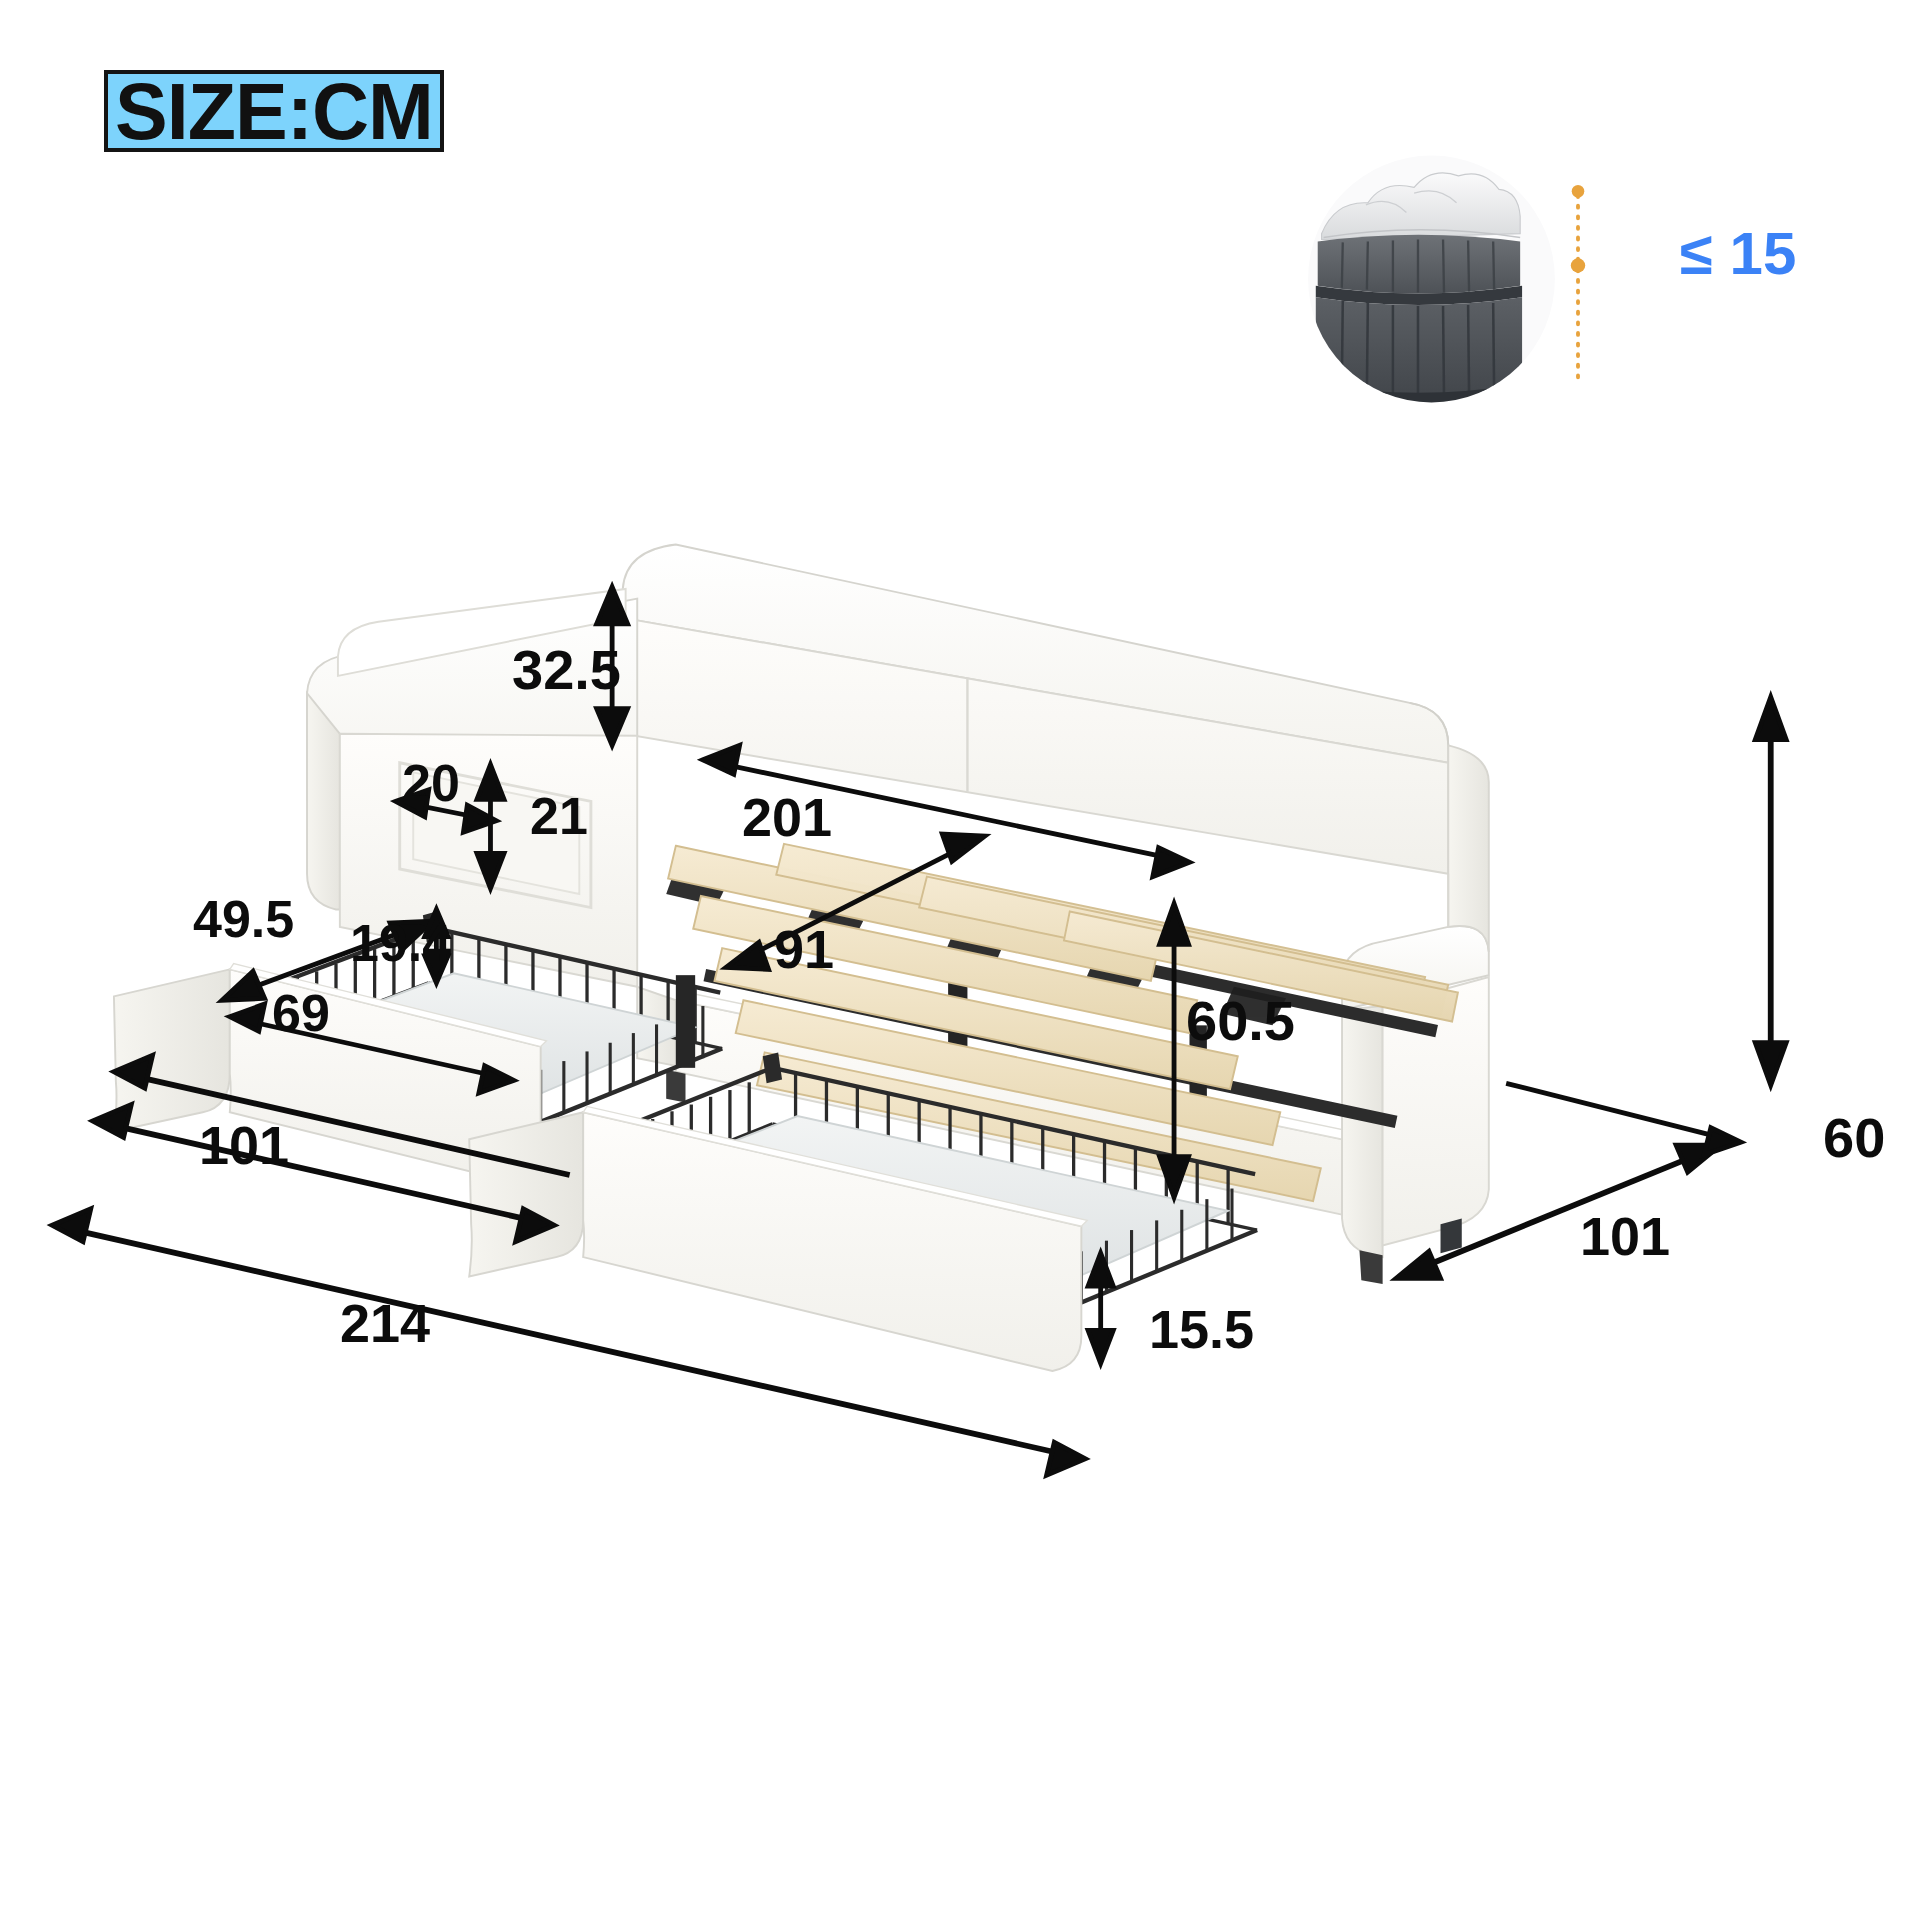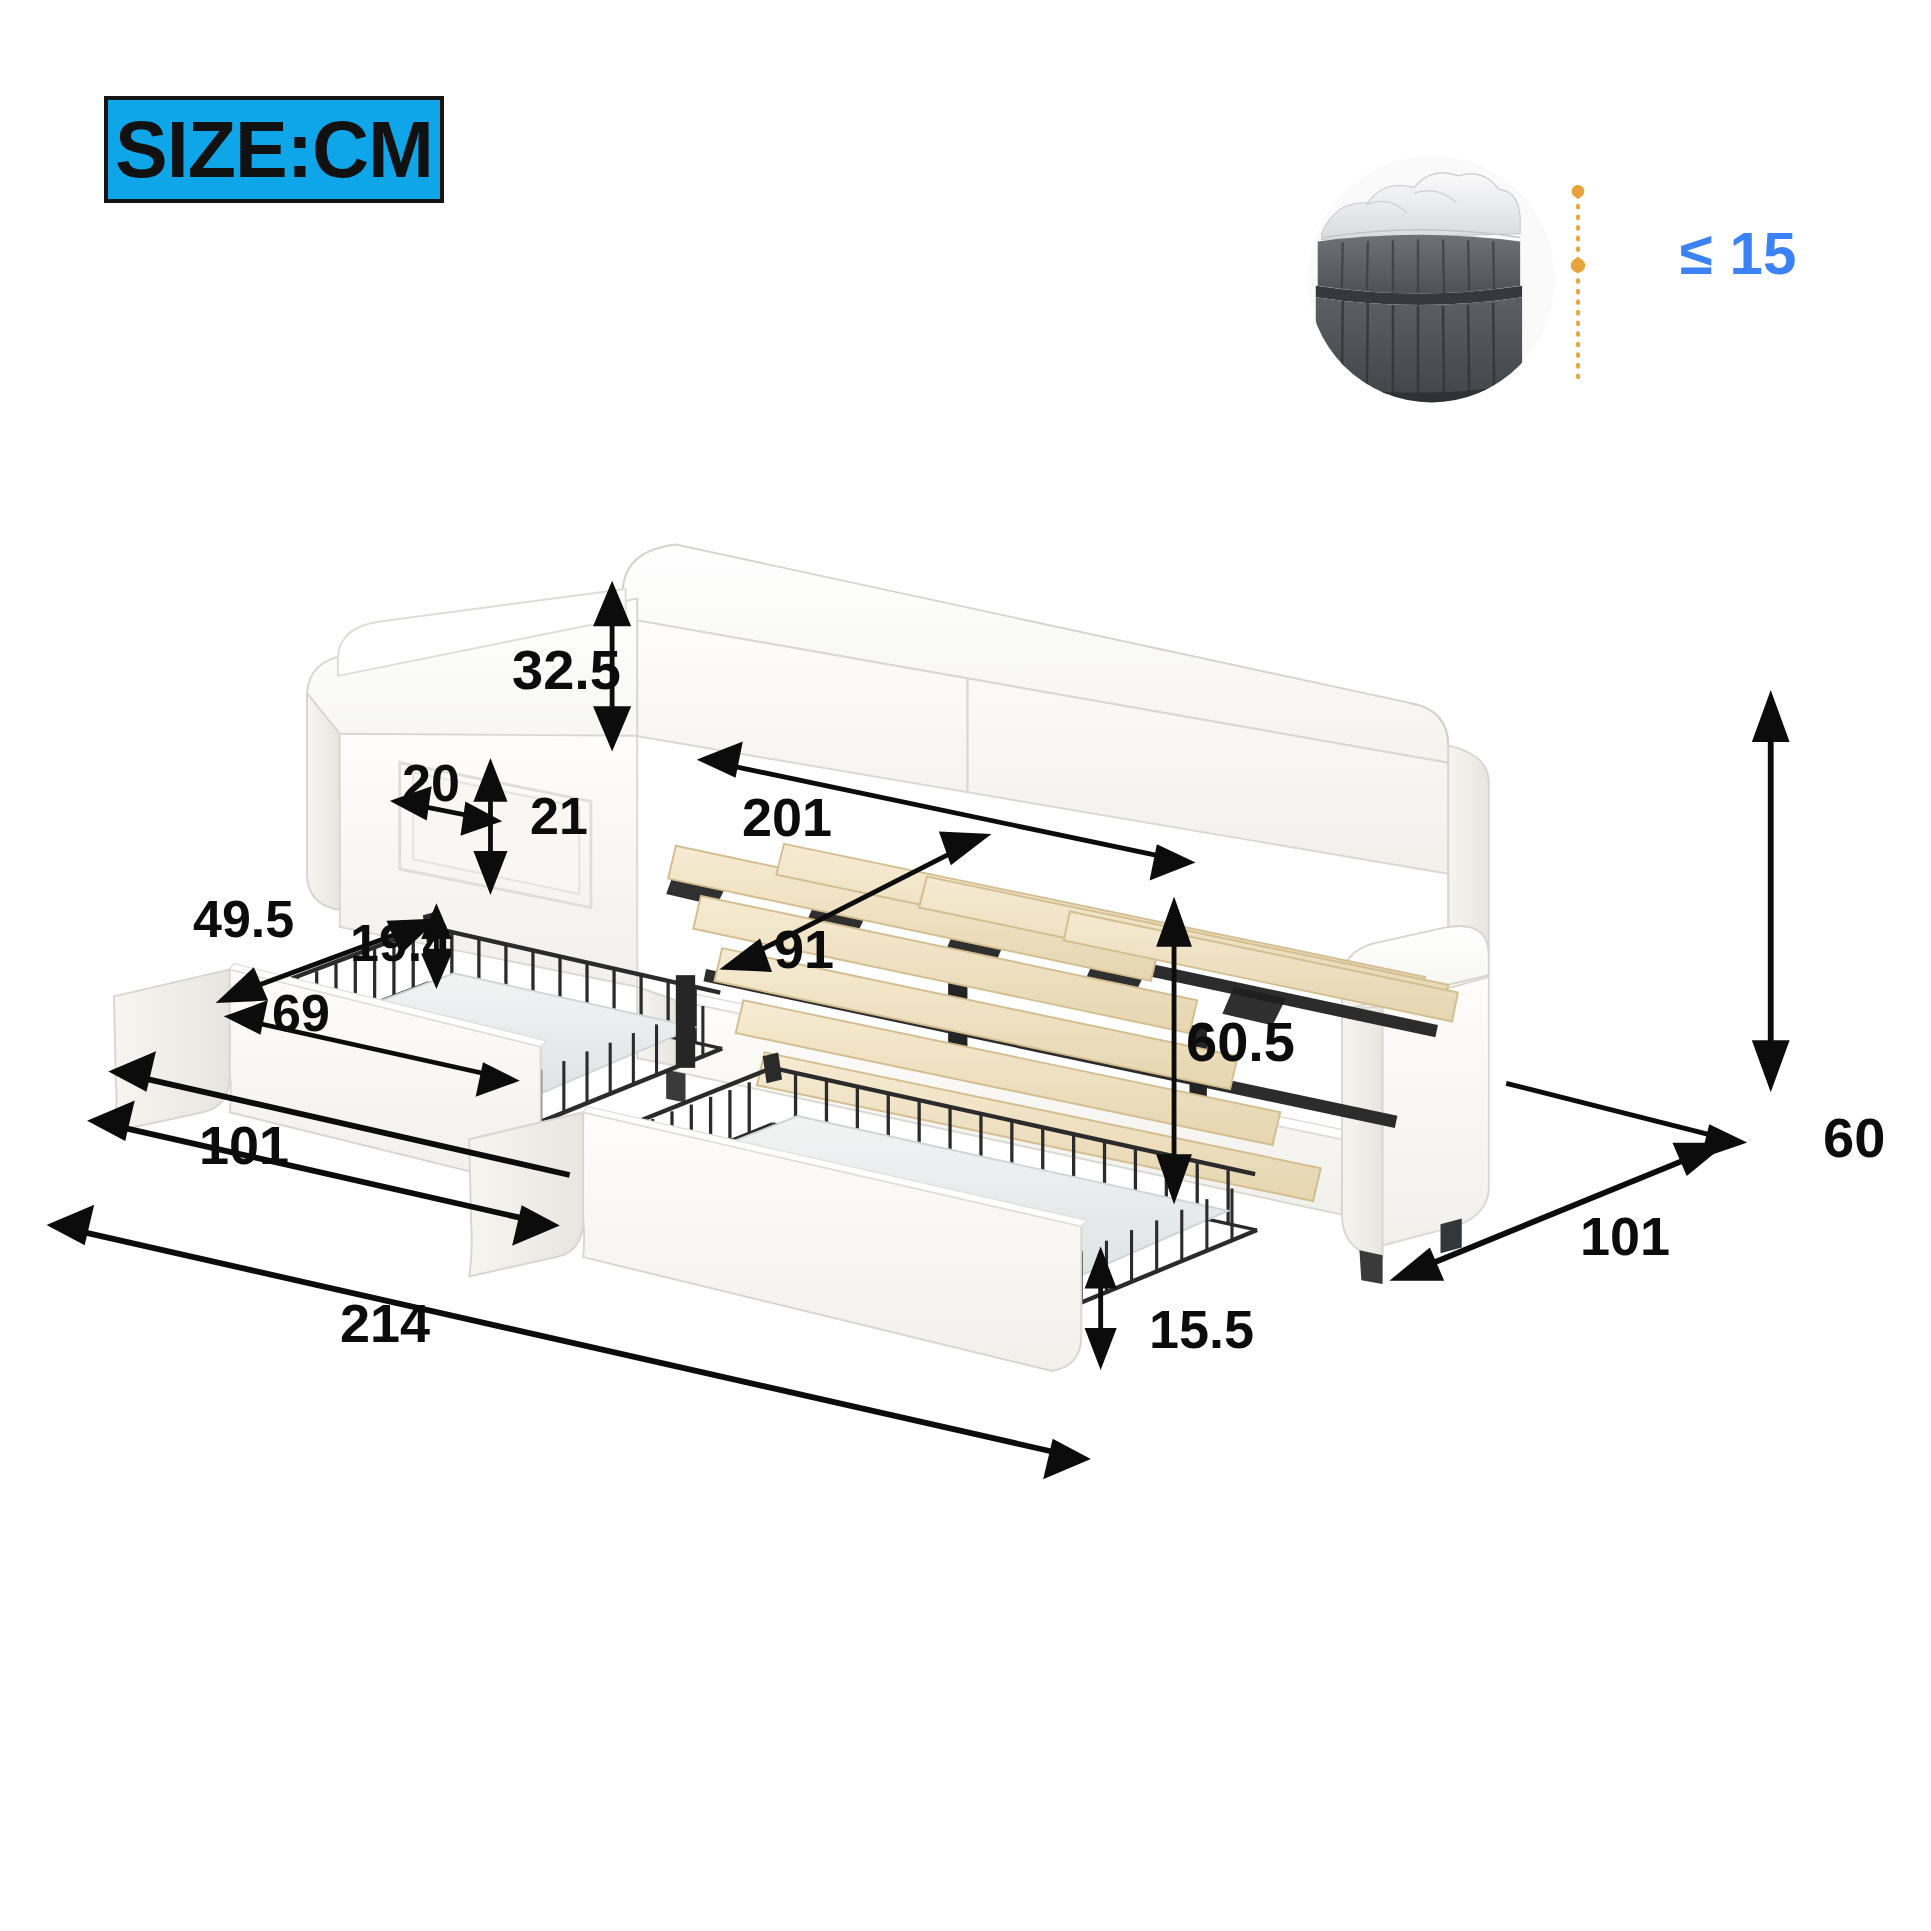--- a/index.html
+++ b/index.html
@@ -16,25 +16,25 @@
   }
   #stage {
     position: absolute;
     left: 0; top: 0;
     width: 1931px;
     height: 1931px;
   }
   .size-badge {
     position: absolute;
     left: 104px;
-    top: 96px;
+    top: 70px;
     width: 340px;
-    height: 107px;
+    height: 82px;
     border: 4.8px solid #141414;
-    background: #0ea5e9;
+    background: #7dd3fc;
     box-sizing: border-box;
     display: flex;
     align-items: center;
     justify-content: center;
   }
   .size-badge-text {
     font-family: "Liberation Sans", sans-serif;
     font-size: 79px;
     font-weight: 700;
     letter-spacing: -1px;
@@ -455,17 +455,17 @@
   <div class="dim-label" style="left:500px;  top:790px;  font-size:52px;margin-left:30px;">21</div>
   <div class="dim-label" style="left:742px;  top:790px;  font-size:54px;">201</div>
   <div class="dim-label" style="left:774px;  top:922px;  font-size:54px;">91</div>
   <div class="dim-label" style="left:193px;  top:893px;  font-size:52px;">49.5</div>
   <div class="dim-label" style="left:350px;  top:917px;  font-size:52px;">19.4</div>
   <div class="dim-label" style="left:272px;  top:987px; font-size:52px;">69</div>
   <div class="dim-label" style="left:199px;  top:1118px; font-size:54px;">101</div>
   <div class="dim-label" style="left:340px;  top:1296px; font-size:54px;">214</div>
   <div class="dim-label" style="left:1149px; top:1302px; font-size:54px;">15.5</div>
   <div class="dim-label" style="left:1823px; top:1110px; font-size:56px;">60</div>
-  <div class="dim-label" style="left:1186px; top:993px; font-size:56px;margin-top:21px;">60.5</div>
+  <div class="dim-label" style="left:1186px; top:993px; font-size:56px;">60.5</div>
   <div class="dim-label" style="left:1580px; top:1209px; font-size:54px;">101</div>
 
 </div>
 
 
 </body></html>

